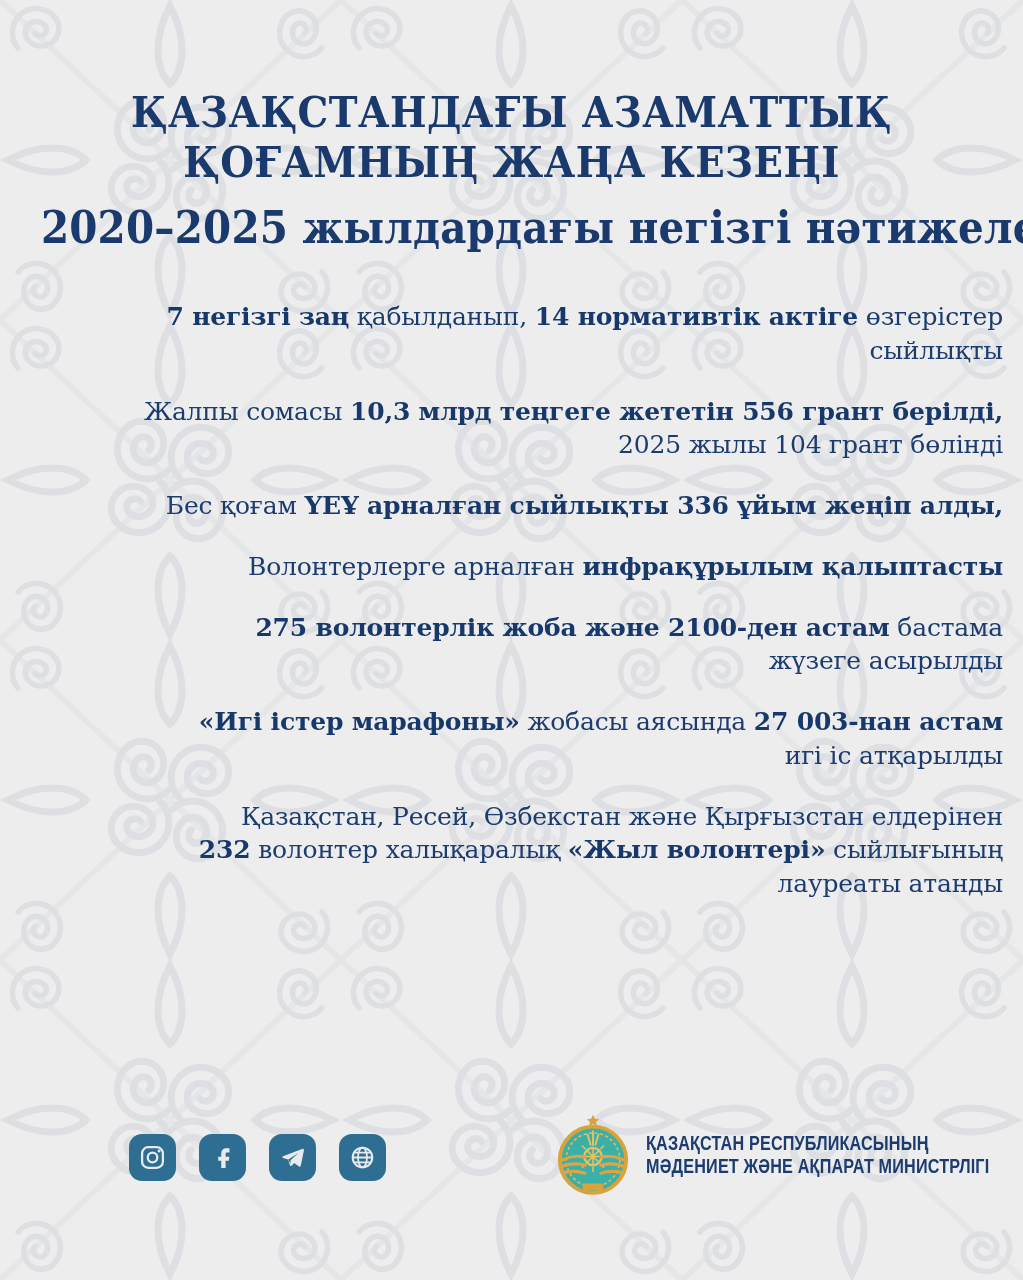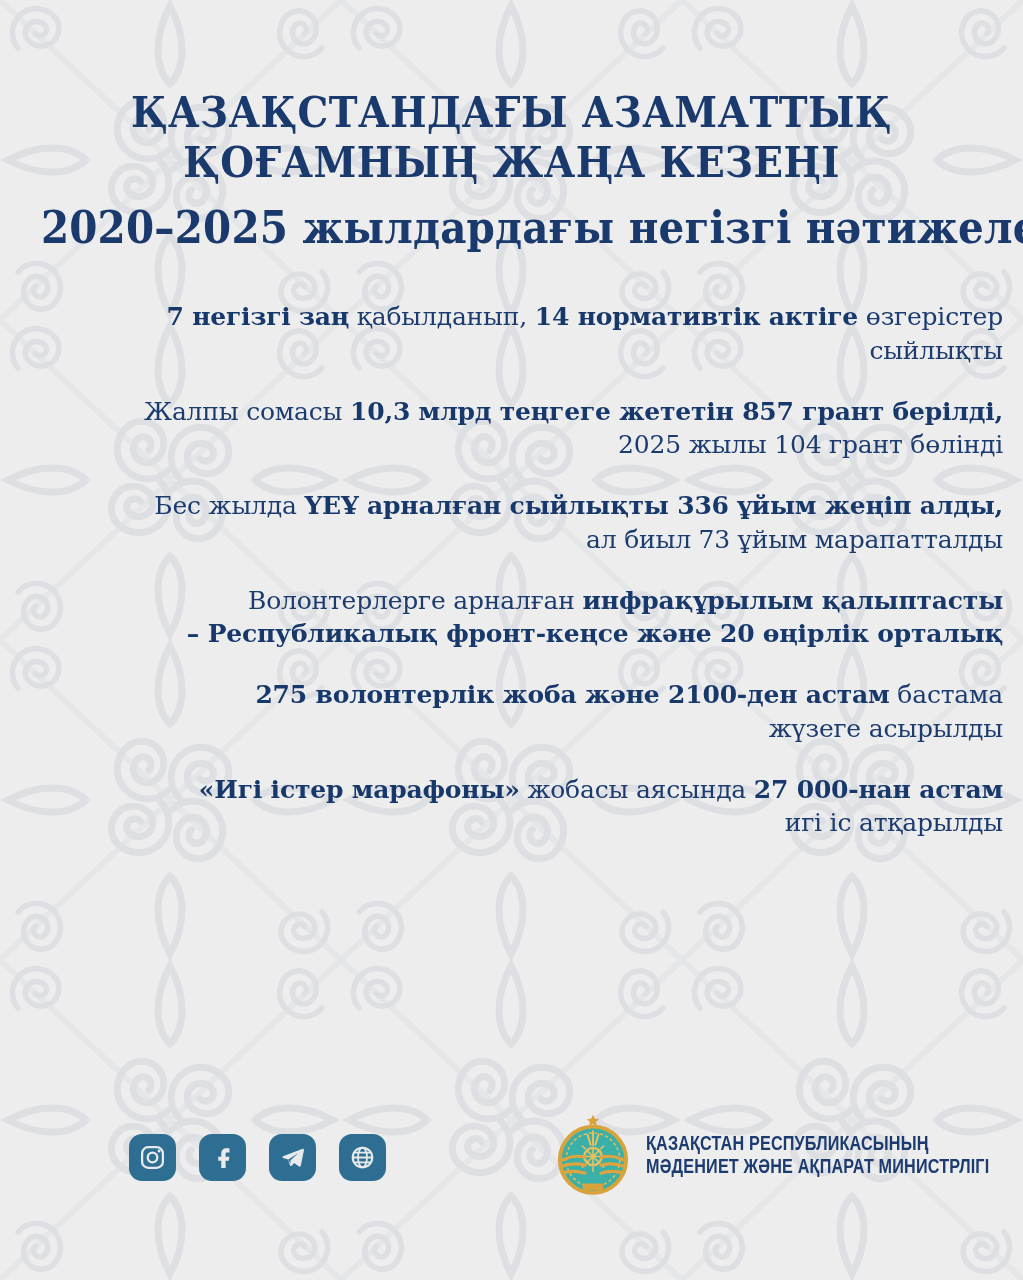--- a/index.html
+++ b/index.html
@@ -94,25 +94,26 @@
   <div class="content">
 
     <div class="header">
       <span class="title-line">ҚАЗАҚСТАНДАҒЫ АЗАМАТТЫҚ</span>
       <span class="title-line">ҚОҒАМНЫҢ ЖАҢА КЕЗЕҢІ</span>
       <span class="subtitle">2020–2025 жылдардағы негізгі нәтижелер</span>
     </div>
 
     <div class="bullet-list">
         <p class="bullet"><span class="b">7 негізгі заң</span><span> қабылданып, </span><span class="b">14 нормативтік актіге</span><span> өзгерістер</span><br><span>сыйлықты</span></p>
-        <p class="bullet"><span>Жалпы сомасы </span><span class="b">10,3 млрд теңгеге жететін 857 грант берілді,</span><span></span><br><span>2025 жылы 104 грант бөлінді</span></p>
-        <p class="bullet"><span>Бес жылда </span><span class="b">ҮЕҰ арналған сыйлықты 336 ұйым жеңіп алды,</span><span></span><br><span>ал биыл 73 ұйым марапатталды</span></p>
-        <p class="bullet"><span>Волонтерлерге арналған </span><span class="b">инфрақұрылым қалыптасты</span><br><span class="b">– Республикалық фронт-кеңсе және 20 өңірлік орталық</span></p>
+        <p class="bullet"><span>Жалпы сомасы </span><span class="b">10,3 млрд теңгеге жететін 556 грант берілді,</span><span></span><br><span>2025 жылы 104 грант бөлінді</span></p>
+        <p class="bullet"><span>Бес қоғам </span><span class="b">ҮЕҰ арналған сыйлықты 336 ұйым жеңіп алды,</span><span></span><br></p>
+        <p class="bullet"><span>Волонтерлерге арналған </span><span class="b">инфрақұрылым қалыптасты</span><br></p>
         <p class="bullet"><span class="b">275 волонтерлік жоба және 2100-ден астам</span><span> бастама</span><br><span>жүзеге асырылды</span></p>
-        <p class="bullet"><span class="b">«Игі істер марафоны»</span><span> жобасы аясында </span><span class="b">27 000-нан астам</span><span></span><br><span>игі іс атқарылды</span></p>
+        <p class="bullet"><span class="b">«Игі істер марафоны»</span><span> жобасы аясында </span><span class="b">27 003-нан астам</span><span></span><br><span>игі іс атқарылды</span></p>
+        <p class="bullet"><span>Қазақстан, Ресей, Өзбекстан және Қырғызстан елдерінен</span><br><span></span><span class="b">232</span><span> волонтер халықаралық </span><span class="b">«Жыл волонтері»</span><span> сыйлығының</span><br><span>лауреаты атанды</span></p>
       </div>
 
     <div class="footer">
 
       <div class="social-row">
         <div class="soc">
           <svg width="27" height="27" viewBox="0 0 26 26" fill="none" stroke="#e8eaec" stroke-width="2.2">
             <rect x="3" y="3" width="20" height="20" rx="6"></rect>
             <circle cx="13" cy="13" r="4.6"></circle>
             <circle cx="19.3" cy="6.7" r="1.4" fill="#e8eaec" stroke="none"></circle>

